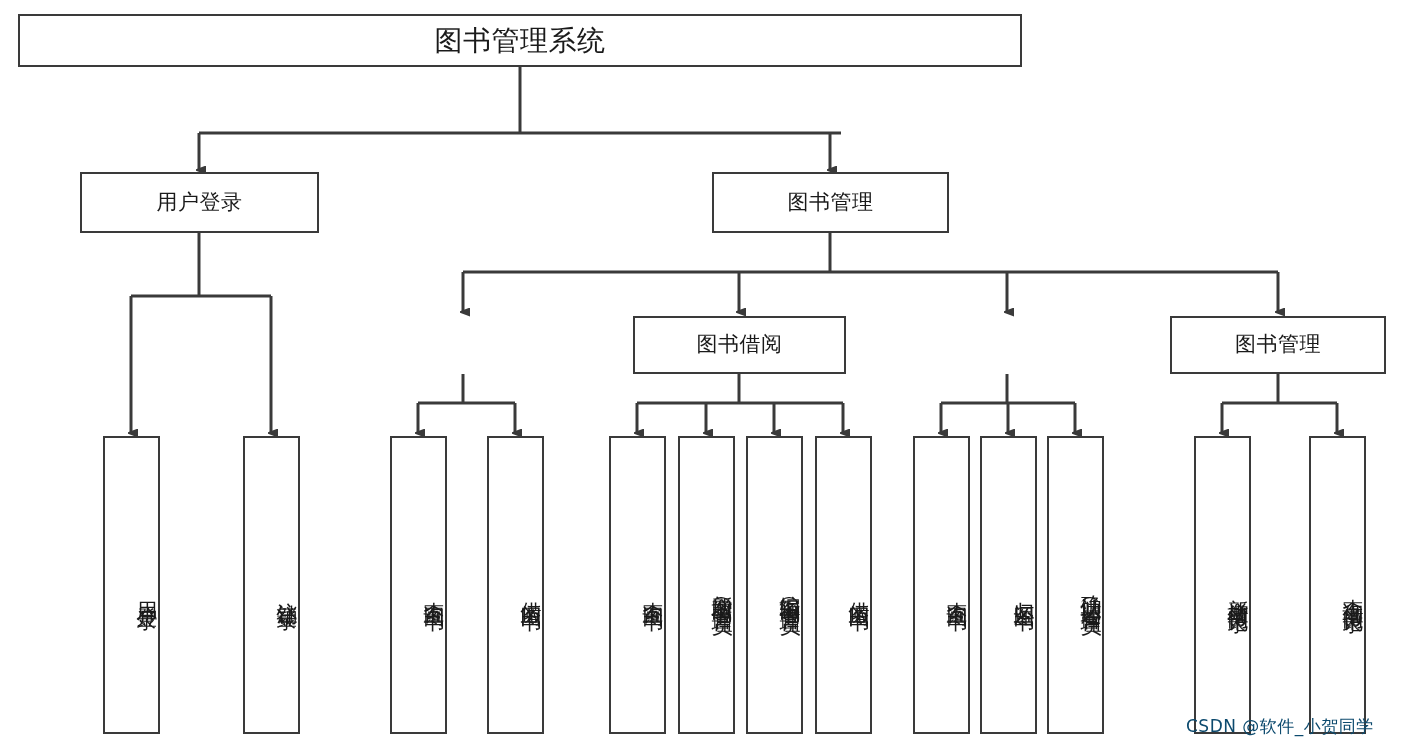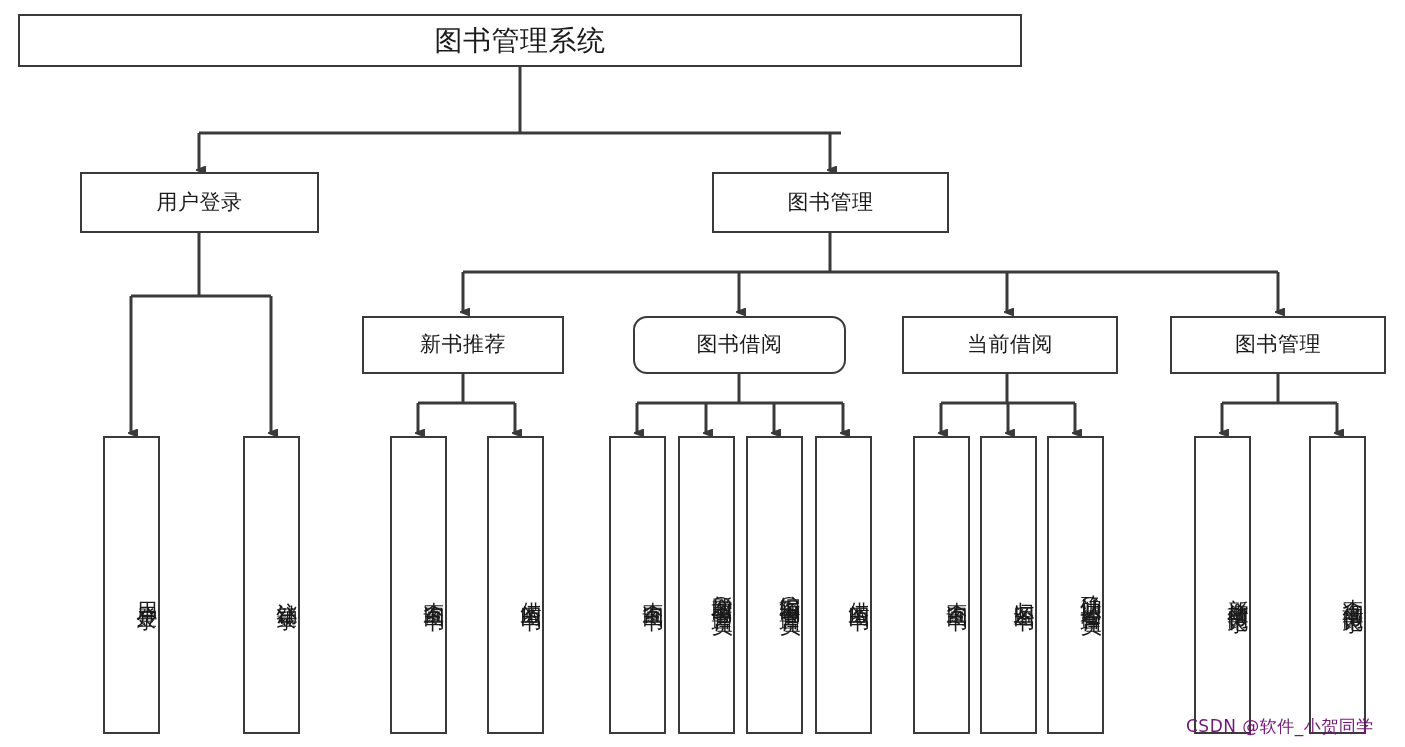--- a/index.html
+++ b/index.html
@@ -57,21 +57,21 @@
     justify-content: center;
   }
   .node.vert .vlabel {
     writing-mode: vertical-rl;
     text-orientation: upright;
     white-space: nowrap;
   }
   .watermark {
     position: absolute;
     font-size: 17px;
-    color: #701a75;
+    color: #0c4a6e;
     white-space: nowrap;
     letter-spacing: 0.5px;
     font-family: "DejaVu Sans", "Liberation Sans", sans-serif;
   }
 </style>
 </head>
 <body>
 
 <div id="canvas">
 
@@ -132,28 +132,22 @@
     <span>图书管理系统</span>
   </div>
 
   <div class="node horiz" style="left:80px; top:172px; width:239px; height:61px;">
     <span>用户登录</span>
   </div>
   <div class="node horiz" style="left:712px; top:172px; width:237px; height:61px;">
     <span>图书管理</span>
   </div>
 
-  <div class="node horiz" style="left:362px; top:316px; width:202px; height:58px;">
-    <span>新书推荐</span>
-  </div>
-  <div class="node horiz" style="left:633px; top:316px; width:213px; height:58px;border-radius:14px;">
+  <div class="node horiz" style="left:633px; top:316px; width:213px; height:58px;">
     <span>图书借阅</span>
-  </div>
-  <div class="node horiz" style="left:902px; top:316px; width:216px; height:58px;">
-    <span>当前借阅</span>
   </div>
   <div class="node horiz" style="left:1170px; top:316px; width:216px; height:58px;">
     <span>图书管理</span>
   </div>
 
   <div class="node vert" style="left:103px; top:436px; width:57px; height:298px;">
     <span class="vlabel">用户登录</span>
   </div>
   <div class="node vert" style="left:243px; top:436px; width:57px; height:298px;">
     <span class="vlabel">注销登录</span>

